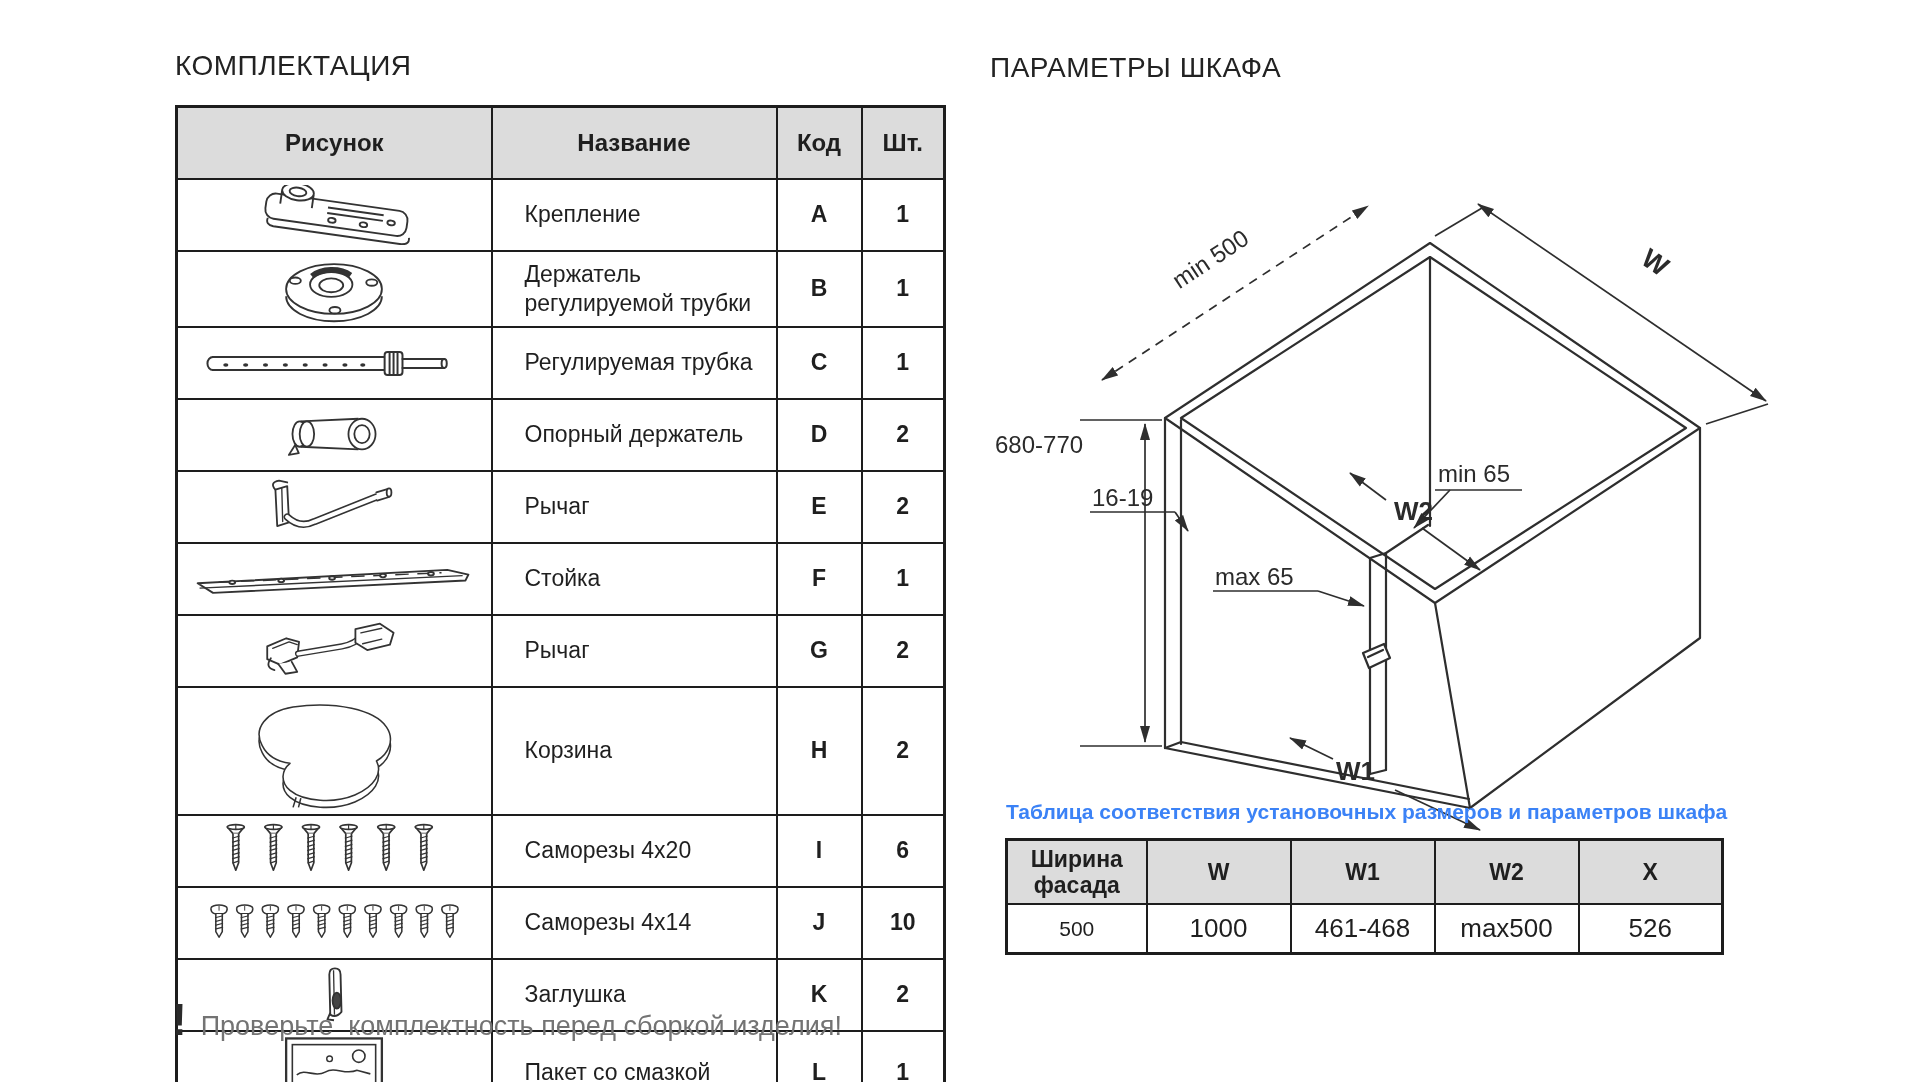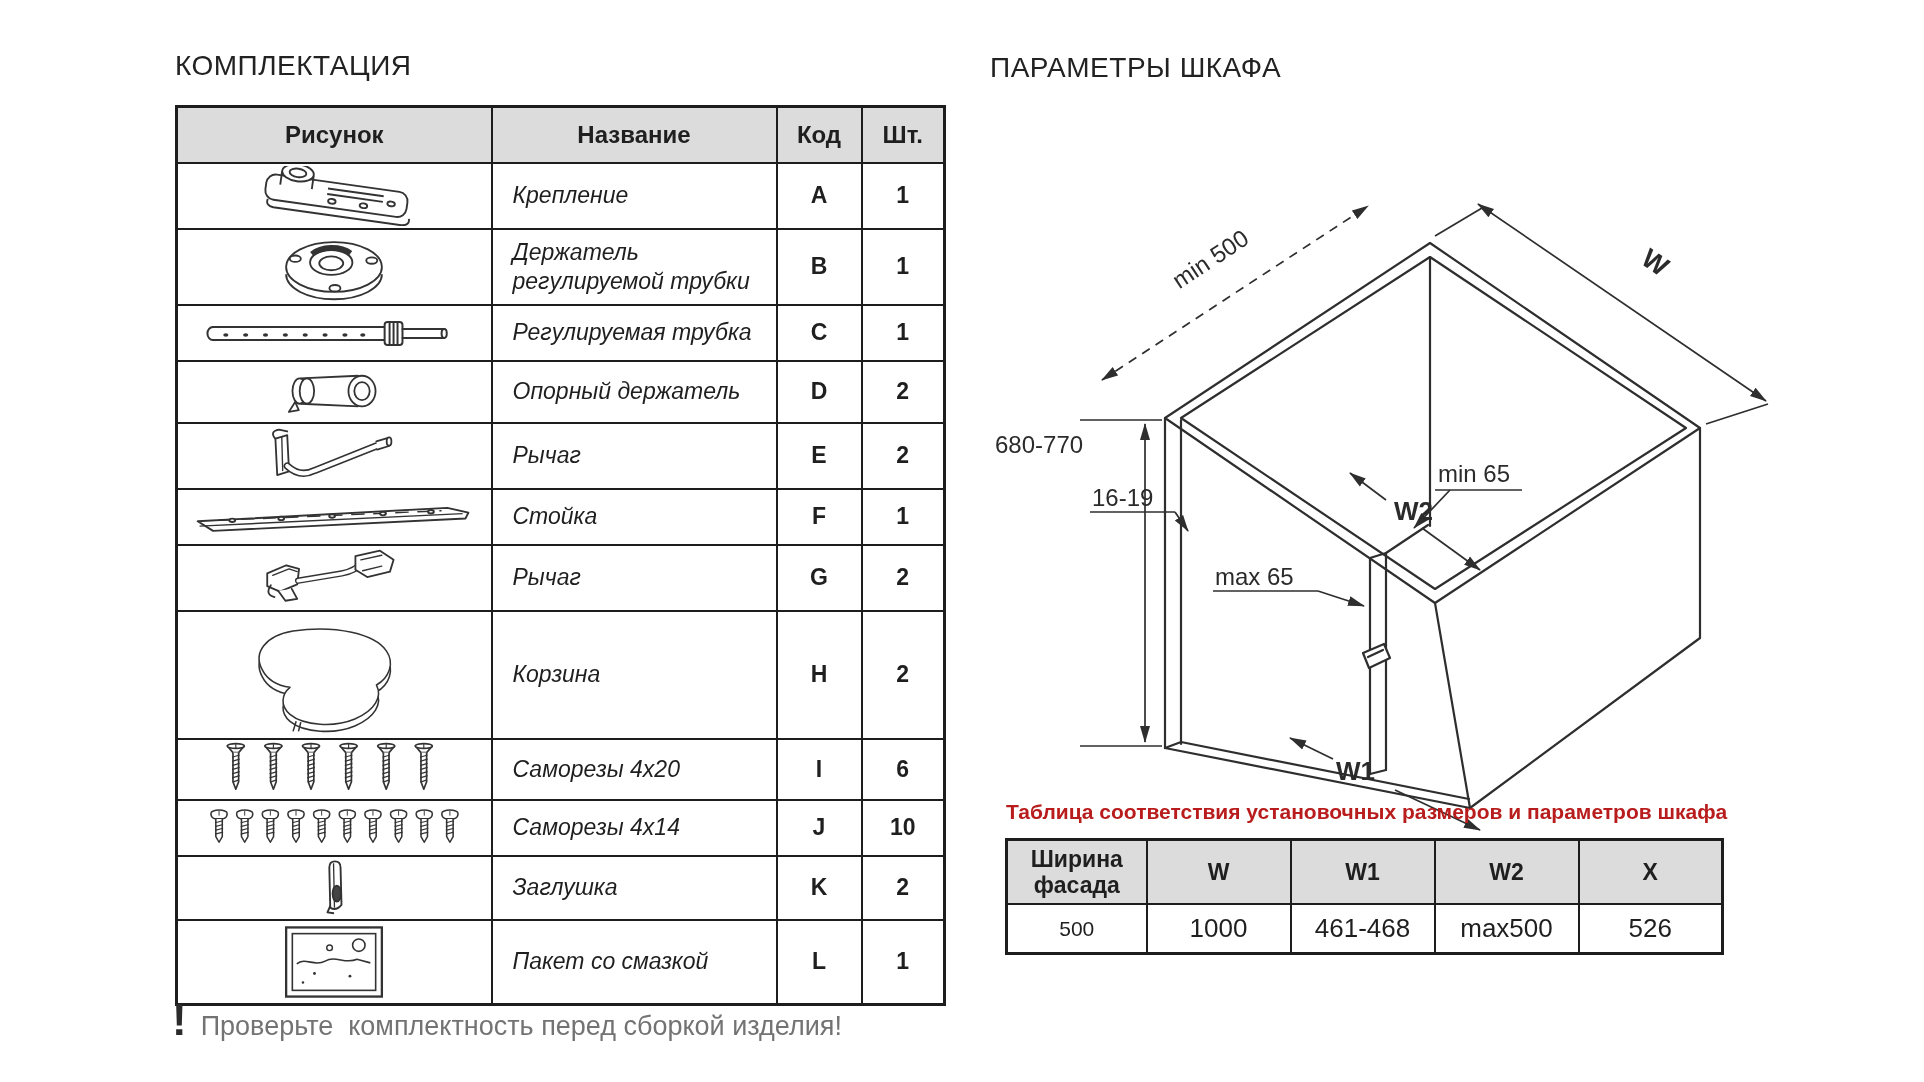--- a/index.html
+++ b/index.html
@@ -10,38 +10,38 @@
   .page-title{position:absolute;font-weight:normal;font-size:28px;letter-spacing:.5px;color:#222;}
   #kit-title{left:175px;top:50px;}
   #params-title{left:990px;top:52px;width:730px;}
 
   table{border-collapse:collapse;table-layout:fixed;background:#fff;}
   td,th{border:2.4px solid var(--border);overflow:hidden;}
 
   
   #kit-table{position:absolute;left:175px;top:105px;width:768px;border:3.2px solid var(--border);}
   #kit-table th{height:43px;background:var(--header-bg);font-size:24px;font-weight:bold;text-align:center;}
-  #kit-table tr{height:56px;}
+  #kit-table tr{height:72px;}
   #kit-table tr.tall{height:128px;margin-left:36px;}
   #kit-table td.img-cell{text-align:center;vertical-align:middle;padding:2px;}
   #kit-table td.img-cell svg{display:inline-block;vertical-align:middle;}
-  #kit-table td.name-cell{font-size:23px;padding-left:20px;padding-right:8px;line-height:1.25;font-style:italic;}
+  #kit-table td.name-cell{font-size:23px;padding-left:32px;padding-right:8px;line-height:1.25;}
   #kit-table td.code-cell,#kit-table td.qty-cell{font-size:23px;font-weight:bold;text-align:center;}
 
   
   #warning{position:absolute;left:172px;top:998px;display:flex;align-items:baseline;}
   #warning .mark{font-size:44px;font-weight:bold;color:#2b2b2b;margin-right:14px;line-height:1;}
   #warning .text{font-size:27px;color:#737373;white-space:pre;}
 
   
   #cabinet{position:absolute;left:980px;top:108px;width:790px;height:730px;}
   #cabinet text{fill:#2b2b2b;font-family:"Liberation Sans",sans-serif;}
 
   
-  #params-table-title{position:absolute;left:1006px;top:800px;font-size:21px;font-weight:bold;color:#b91c1c;}
+  #params-table-title{position:absolute;left:1006px;top:800px;font-size:21px;font-weight:bold;color:#3b82f6;}
   #params-table{position:absolute;left:1005px;top:838px;width:716px;border:3px solid var(--border);}
   #params-table th{height:62px;background:var(--header-bg);font-size:23px;font-weight:bold;text-align:center;line-height:1.15;padding:0 6px;}
   #params-table td{height:45px;text-align:center;font-size:26px;font-weight:400;}
   #params-table td.col1{font-size:21px;}
 </style>
 </head>
 <body>
 
 <div class="page-title" id="kit-title">КОМПЛЕКТАЦИЯ</div>
 

